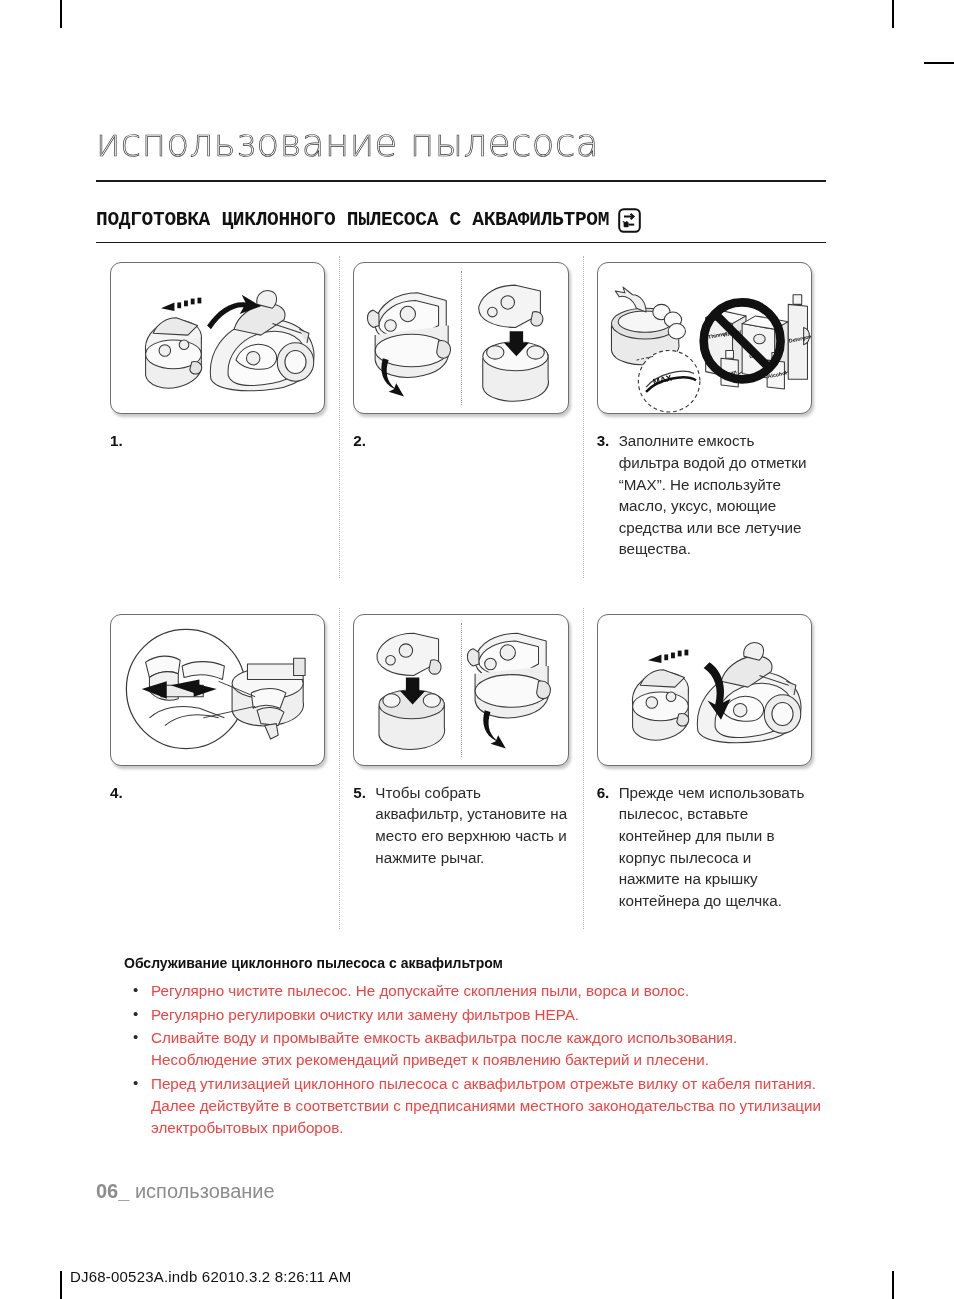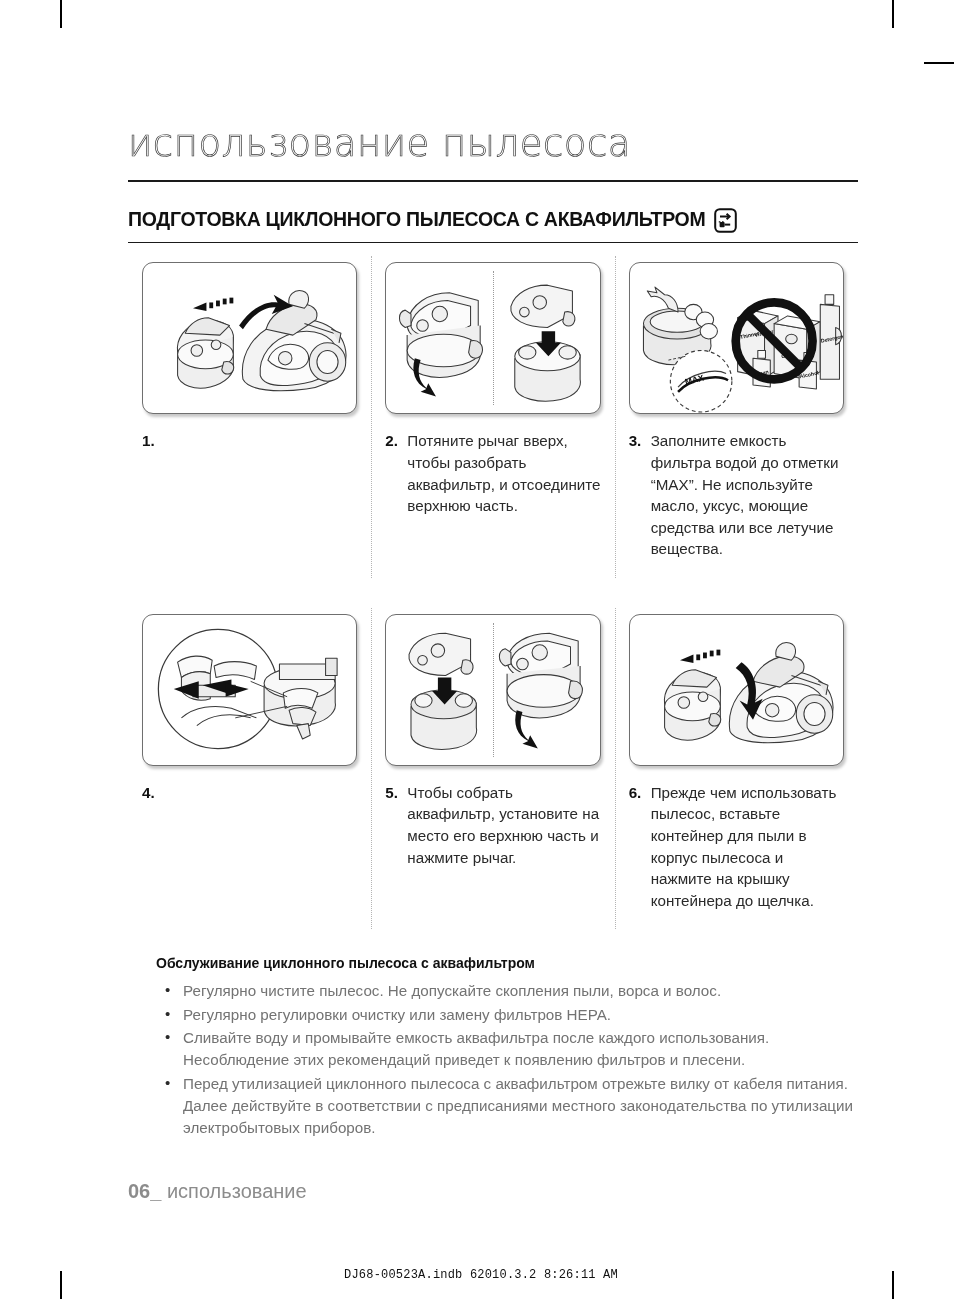--- a/index.html
+++ b/index.html
@@ -23,21 +23,21 @@
   }
   .crop-tl-v { left: 60px;  top: 0;     width: 1.5px; height: 28px; }
   .crop-tr-v { left: 892px; top: 0;     width: 1.5px; height: 28px; }
   .crop-tr-h { left: 924px; top: 62px;  width: 30px;  height: 1.5px; }
   .crop-bl-v { left: 60px;  top: 1271px; width: 1.5px; height: 28px; }
   .crop-br-v { left: 892px; top: 1271px; width: 1.5px; height: 28px; }
 
   
   .page {
     position: absolute;
-    left: 128px;
+    left: 96px;
     top: 0;
     width: 730px;
     height: 1299px;
   }
 
   
   .chapter-title {
     font-size: 37px;
     letter-spacing: 0.5px;
     color: #2b2b2b;
@@ -55,22 +55,24 @@
     background: #1a1a1a;
     margin-top: 16px;
   }
 
   
   .section-head-wrap {
     margin-top: 26px;
   }
   .section-head {
     display: flex;
+    align-items: center;
     gap: 9px;
     padding-bottom: 9px;
+    font-family: Liberation Mono, monospace;
   }
   .section-head-text {
     font-size: 19.5px;
     font-weight: bold;
     letter-spacing: -0.3px;
     color: #111;
     white-space: nowrap;
   }
   .plug-icon {
     flex: 0 0 auto;
@@ -152,21 +154,21 @@
   .maint-list {
     list-style: none;
     margin: 0;
     padding: 0;
   }
   .maint-list li {
     position: relative;
     padding-left: 27px;
     font-size: 15.2px;
     line-height: 1.47;
-    color: #737373;
+    color: #ef4444;
     margin-bottom: 1px;
   }
   .maint-list li::before {
     content: "\2022";
     position: absolute;
     left: 9px;
     top: -1px;
     font-size: 15px;
     color: #2a2a2a;
   }
@@ -183,23 +185,23 @@
     color: #8c8c8c;
   }
 
   
   .print-footer {
     position: absolute;
     left: 70px;
     right: 62px;
     top: 1268px;
     display: flex;
-    justify-content: center;
-    font-family: Liberation Mono, monospace;
-    font-size: 12px;
+    justify-content: flex-start;
+    font-family: Liberation Sans, sans-serif;
+    font-size: 15px;
     color: #111;
   }
   .print-footer .left  { letter-spacing: 0.2px; }
   .print-footer .right { letter-spacing: 0.2px; }
 </style>
 </head>
 <body>
 
 <div class="crop crop-tl-v"></div>
 <div class="crop crop-tr-v"></div>
@@ -298,21 +300,20 @@
           </g>
 
           <g fill="#111">
             <path d="M30 96 C26 110 30 122 42 128 L36 131 L52 136 L44 122 L42 127 C34 120 32 110 36 98 Z"></path>
             <path d="M162 68 L176 68 L176 80 L182 80 L169 94 L156 80 L162 80 Z"></path>
           </g>
         </svg>
       </div>
       <div class="step-text">
         <span class="step-num">2.</span>
-        <span class="step-body">Потяните рычаг вверх, чтобы разобрать аквафильтр, и отсоедините верхнюю часть.</span>
       </div>
     </div>
 
     <div class="step-col">
       <div class="panel">
         <svg viewBox="0 0 222 150" aria-hidden="true">
           <g fill="#f4f4f4" stroke="#3a3a3a" stroke-width="1.1" stroke-linejoin="round">
 
             <path d="M14 62 L14 88 C16 100 40 106 62 101 C78 97 86 88 84 80 L84 58" fill="#eaeaea"></path>
             <ellipse cx="49" cy="60" rx="35" ry="16" fill="#e2e2e2"></ellipse>
@@ -483,21 +484,21 @@
         <span class="step-body">Прежде чем использовать пылесос, вставьте контейнер для пыли в корпус пылесоса и нажмите на крышку контейнера до щелчка.</span>
       </div>
     </div>
   </div>
 
   <div class="maint">
     <div class="maint-title">Обслуживание циклонного пылесоса с аквафильтром</div>
     <ul class="maint-list">
       <li>Регулярно чистите пылесос. Не допускайте скопления пыли, ворса и волос.</li>
       <li>Регулярно регулировки очистку или замену фильтров HEPA.</li>
-      <li>Сливайте воду и промывайте емкость аквафильтра после каждого использования. Несоблюдение этих рекомендаций приведет к появлению фильтров и плесени.</li>
+      <li>Сливайте воду и промывайте емкость аквафильтра после каждого использования. Несоблюдение этих рекомендаций приведет к появлению бактерий и плесени.</li>
       <li>Перед утилизацией циклонного пылесоса с аквафильтром отрежьте вилку от кабеля питания. Далее действуйте в соответствии с предписаниями местного законодательства по утилизации электробытовых приборов.</li>
     </ul>
   </div>
 
   <div class="page-folio">
     <span class="folio-num">06_</span>
     <span>использование</span>
   </div>
 </div>
 

